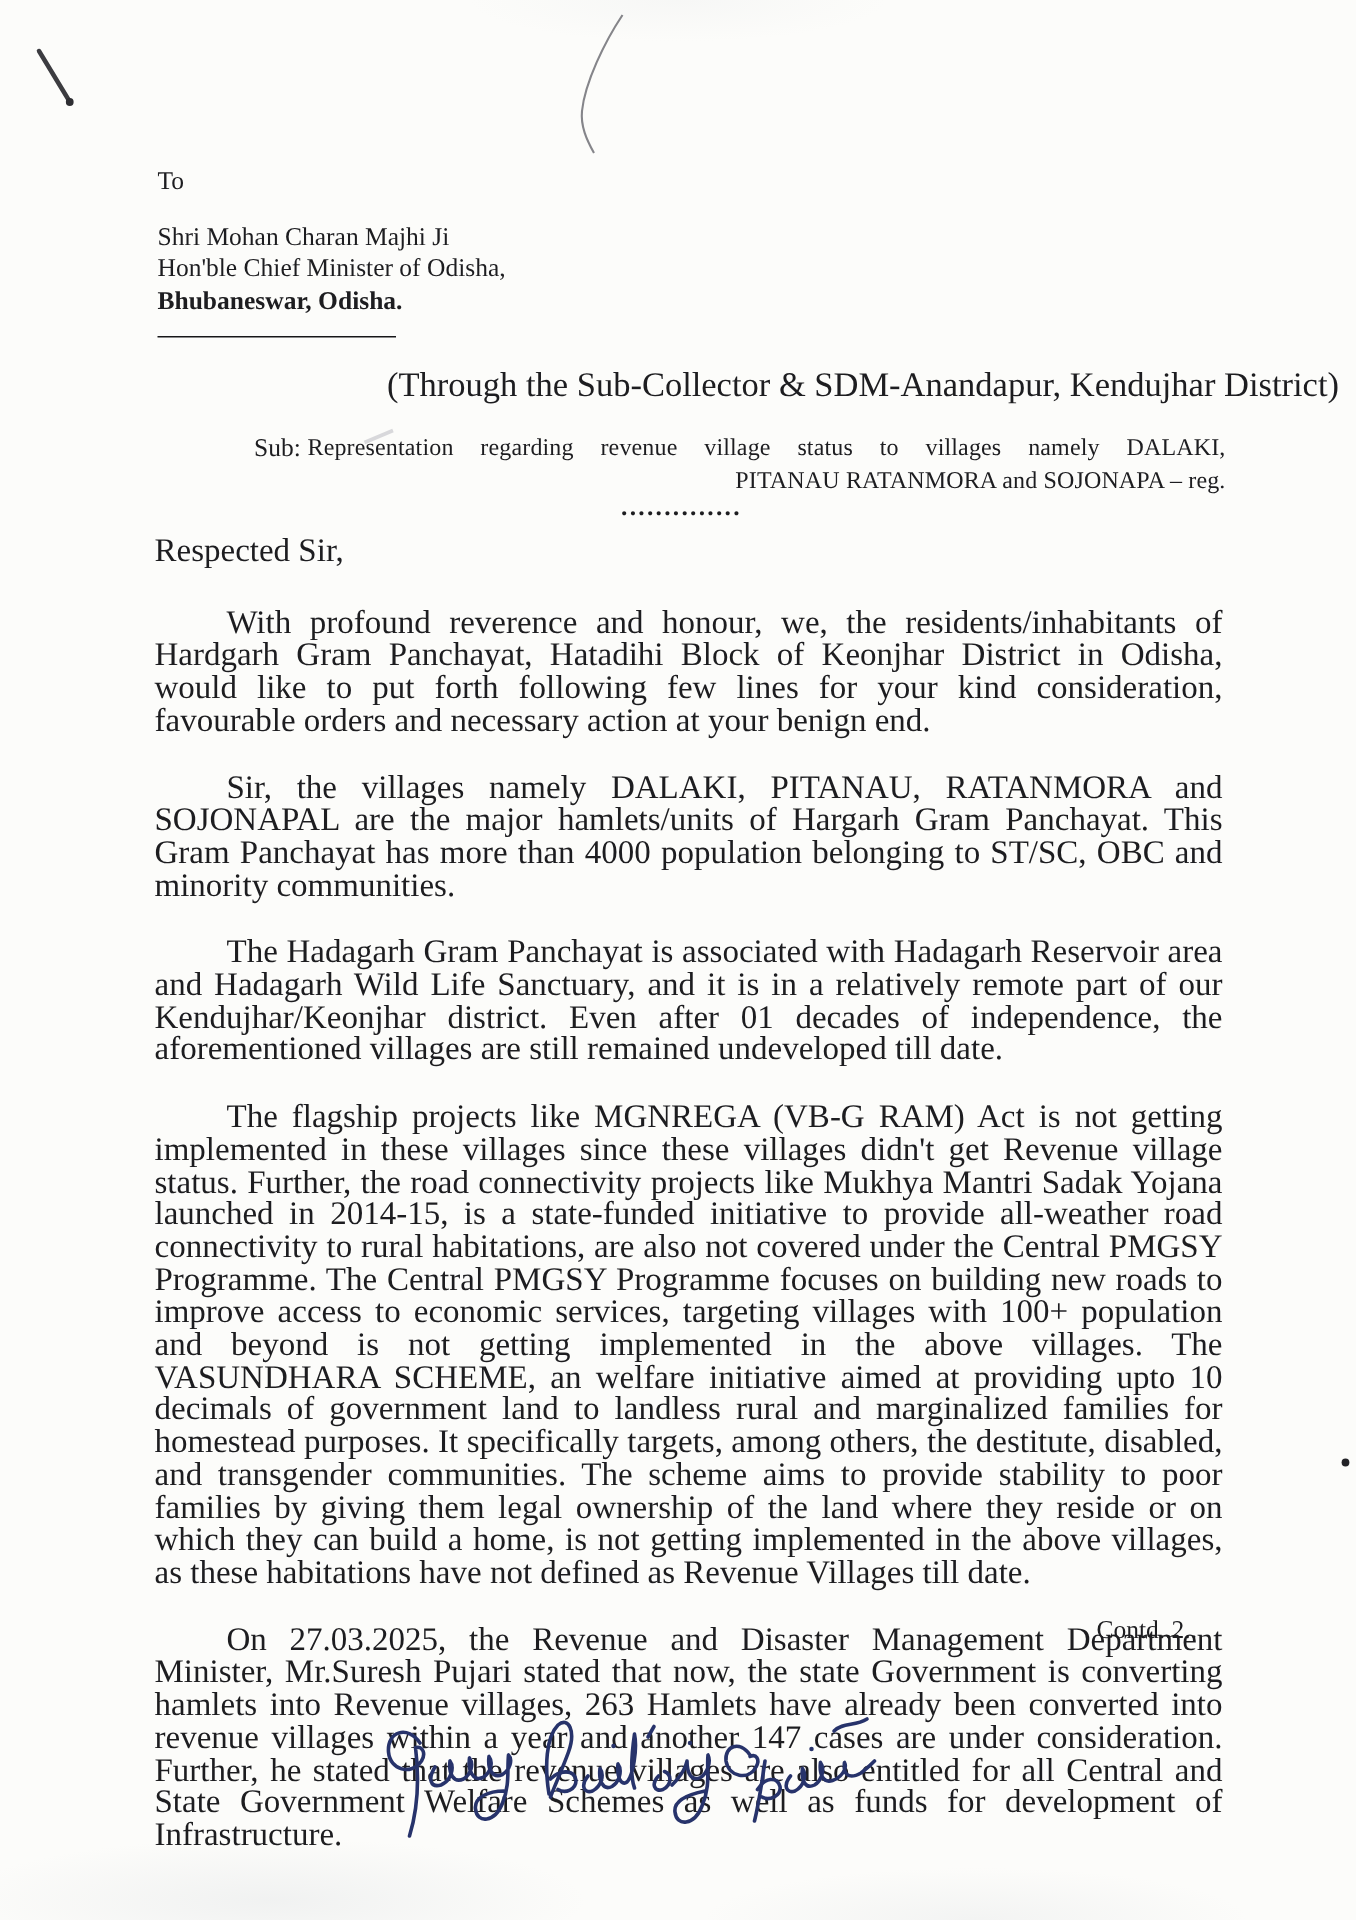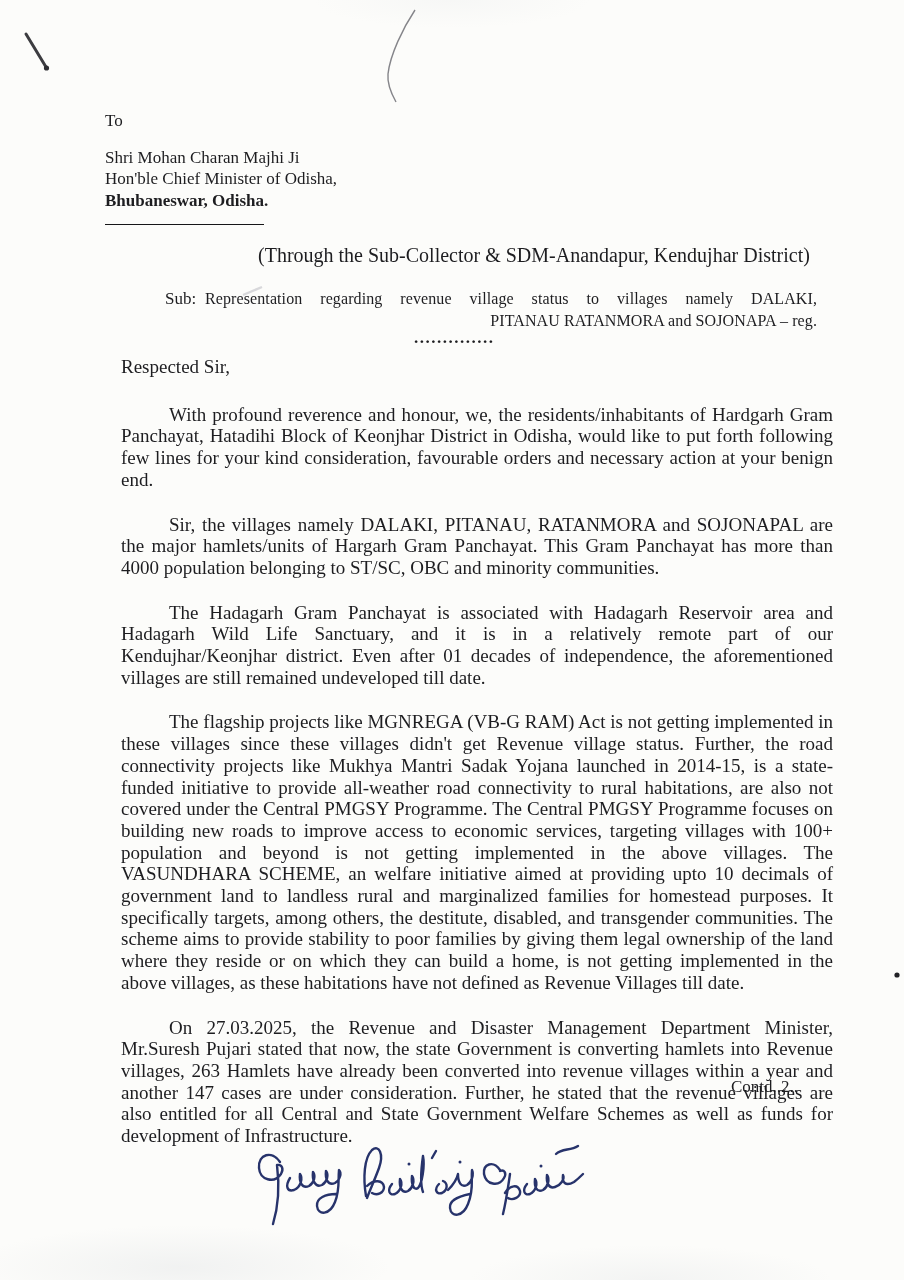--- a/index.html
+++ b/index.html
@@ -38,36 +38,37 @@
   .recipient-city-line { font-weight: bold; }
   .recipient-city-line .underlined {
     border-bottom: 1.6px solid #161618;
     padding-bottom: 14px;
   }
 
   .through-line {
     position: absolute;
     left: 258px;
     top: 244px;
-    font-size: 20px;
+    font-size: 23px;
     white-space: nowrap;
   }
 
   .subject-block {
     position: absolute;
     left: 165px;
     top: 288px;
     width: 652px;
     font-size: 16px;
     line-height: 22px;
     display: flex;
   }
   .subject-label {
     flex: 0 0 40px;
     font-size: 17px;
+    text-align: center;
   }
   .subject-text {
     flex: 1;
     font-weight: normal;
     letter-spacing: 0.1px;
   }
   .subject-line1 {
     text-align: justify;
     text-align-last: justify;
   }
@@ -77,24 +78,24 @@
     position: absolute;
     left: 414px;
     top: 328px;
     font-size: 17px;
     font-weight: bold;
     letter-spacing: 1.5px;
   }
 
   .letter-body {
     position: absolute;
-    left: 121px;
+    left: 103px;
     top: 356px;
     width: 712px;
-    font-size: 19px;
+    font-size: 22px;
     line-height: 21.7px;
     text-align: justify;
   }
   .greeting {
     margin: 0 0 26px 0;
     text-align: left;
   }
   .para {
     margin: 0 0 23px 0;
     text-indent: 48px;

